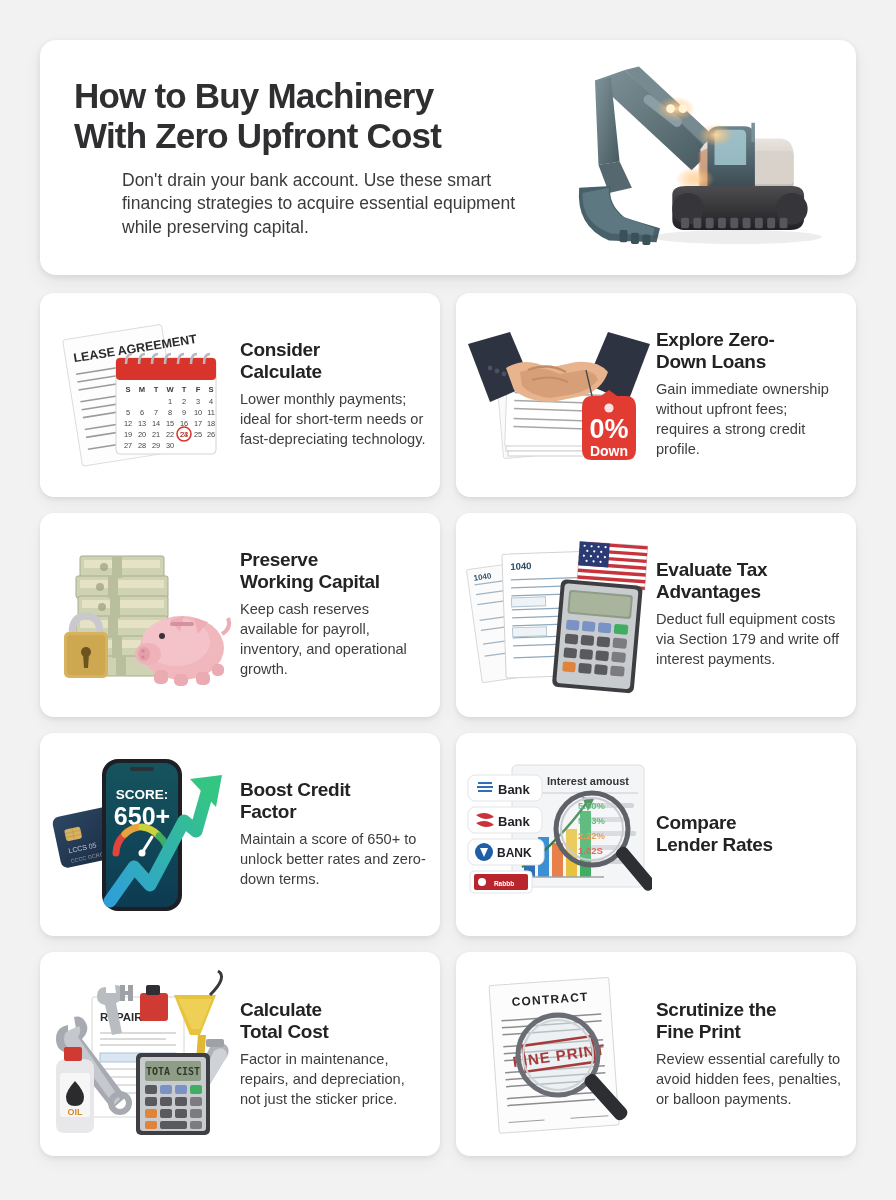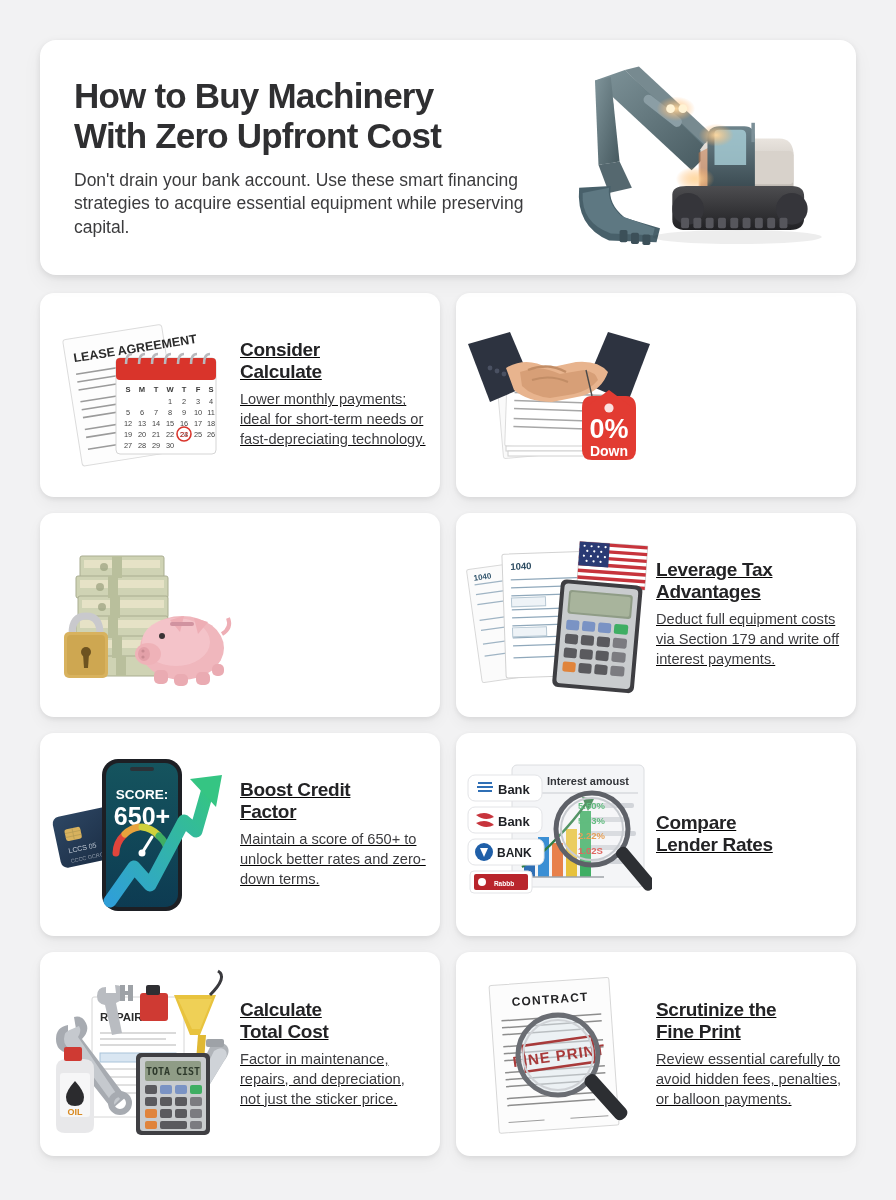--- a/index.html
+++ b/index.html
@@ -35,20 +35,21 @@
     line-height: 1.14;
     font-weight: bold;
     color: #2f2f31;
     letter-spacing: -0.8px;
   }
   .hero-sub {
     margin-top: 13px;
     font-size: 17.5px;
     line-height: 1.34;
     color: #3b3b3d;
+    margin-left: 48px;
   }
   .hero-art {
     flex: 1;
     height: 100%;
     position: relative;
   }
 
   
   .grid {
     display: grid;
@@ -64,21 +65,21 @@
     display: flex;
     align-items: center;
     padding: 10px 14px 10px 10px;
     overflow: hidden;
   }
   .card-art {
     width: 186px; height: 170px;
     flex: none;
     position: relative;
   }
-  .card-body { flex: 1; padding-left: 4px; min-width: 0; text-decoration: underline; }
+  .card-body { flex: 1; padding-left: 4px; min-width: 0; }
   .card-title {
     font-size: 19px;
     font-weight: bold;
     color: #232325;
     line-height: 1.16;
     letter-spacing: -0.3px;
   }
   .card-desc {
     margin-top: 7px;
     font-size: 14.6px;
@@ -305,20 +306,27 @@
             <path d="M120 60 L126 86" stroke="#4a4a4a" stroke-width="1.4" fill="none"></path>
 
             <path d="M126 86 L160 86 Q170 86 170 98 L170 140 Q170 150 160 150 L126 150 Q116 150 116 140 L116 98 Q116 86 126 86 Z" fill="#e23b32"></path>
             <path d="M143 80 L170 100 L116 100 Z" fill="#e23b32"></path>
             <circle cx="143" cy="98" r="4.6" fill="#ffffff" opacity="0.85"></circle>
             <text x="143" y="128" font-family="Liberation Sans, sans-serif" font-size="27" font-weight="bold" fill="#ffffff" text-anchor="middle">0%</text>
             <text x="143" y="146" font-family="Liberation Sans, sans-serif" font-size="14" font-weight="bold" fill="#ffffff" text-anchor="middle">Down</text>
           </svg>
         </div>
       </div>
+      <div class="card-body">
+        <div class="card-title">
+          <div>Explore Zero-</div>
+          <div>Down Loans</div>
+        </div>
+        <div class="card-desc">Gain immediate ownership without upfront fees; requires a strong credit profile.</div>
+      </div>
     </div>
 
     <div class="card">
       <div class="card-art">
         <div class="art">
           <svg viewBox="0 0 186 170">
             <g>
               <g fill="#cfd3b4" stroke="#a9ad90" stroke-width="1">
                 <rect x="30" y="26" width="84" height="22" rx="2"></rect>
                 <rect x="26" y="46" width="92" height="22" rx="2"></rect>
@@ -367,20 +375,27 @@
             <rect x="120" y="92" width="24" height="4" rx="2" fill="#d193a0"></rect>
             <g fill="#eaabb2">
               <rect x="104" y="140" width="14" height="14" rx="5"></rect>
                 <rect x="124" y="144" width="14" height="12" rx="5"></rect>
               <rect x="146" y="142" width="14" height="13" rx="5"></rect>
                 <rect x="162" y="134" width="12" height="12" rx="5"></rect>
             </g>
             <path d="M172 104 q10 -6 6 -16" stroke="#eeaeb5" stroke-width="4" fill="none"></path>
           </svg>
         </div>
+      </div>
+      <div class="card-body">
+        <div class="card-title">
+          <div>Preserve</div>
+          <div>Working Capital</div>
+        </div>
+        <div class="card-desc">Keep cash reserves available for payroll, inventory, and operational growth.</div>
       </div>
     </div>
 
     <div class="card">
       <div class="card-art">
         <div class="art">
           <svg viewBox="0 0 186 170">
             <g transform="rotate(-8 60 90)">
               <rect x="8" y="32" width="86" height="114" rx="2" fill="#fbfbfb" stroke="#d8d8d8"></rect>
               <g stroke="#9fb4c4" stroke-width="1.3">
@@ -464,21 +479,21 @@
                 <rect x="115" y="134" width="13" height="10" rx="2" fill="#5a5a5e"></rect>
                 <rect x="131" y="134" width="13" height="10" rx="2" fill="#5a5a5e"></rect>
                 <rect x="147" y="134" width="14" height="10" rx="2" fill="#7b7b80"></rect>
               </g>
             </g>
           </svg>
         </div>
       </div>
       <div class="card-body">
         <div class="card-title">
-          <div>Leverage Tax</div>
+          <div>Evaluate Tax</div>
           <div>Advantages</div>
         </div>
         <div class="card-desc">Deduct full equipment costs via Section 179 and write off interest payments.</div>
       </div>
     </div>
 
     <div class="card">
       <div class="card-art">
         <div class="art">
           <svg viewBox="0 0 186 170">

